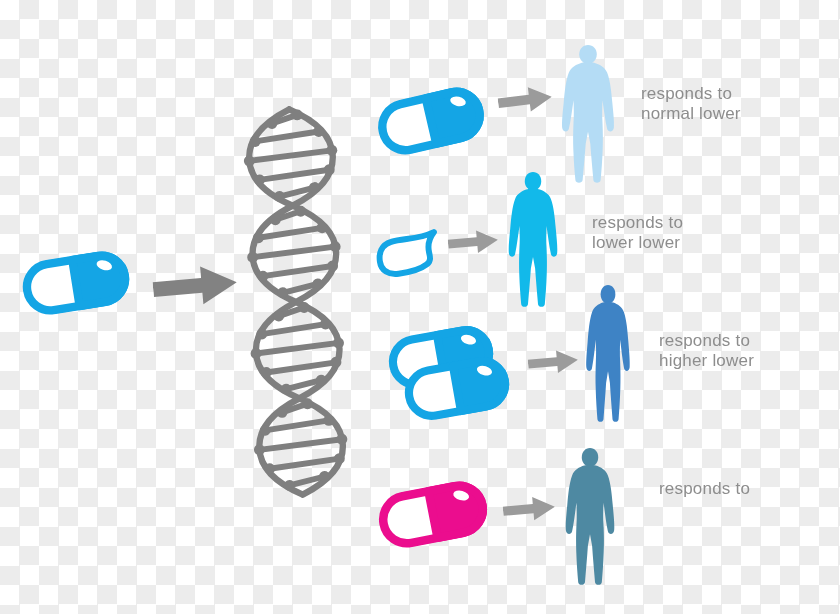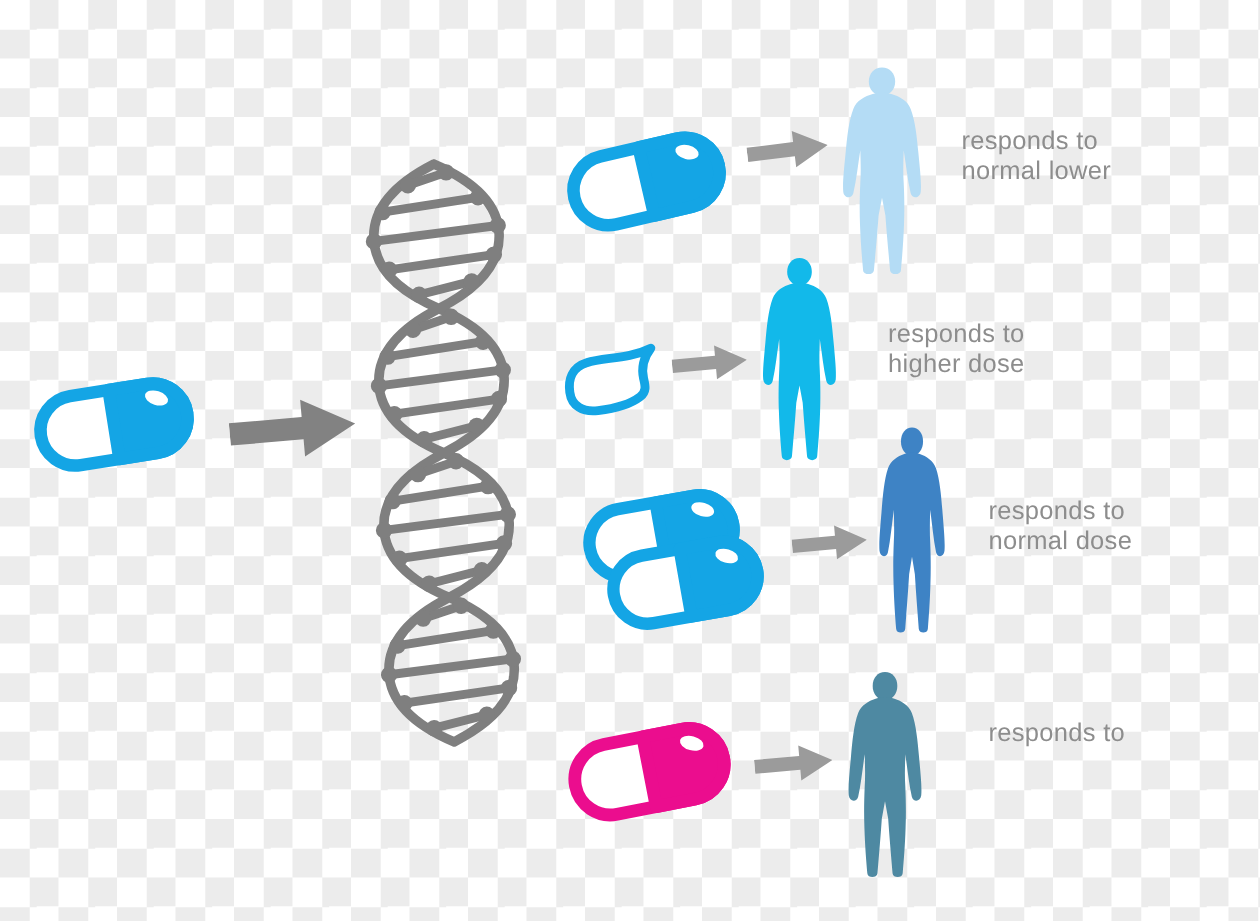--- a/index.html
+++ b/index.html
@@ -135,21 +135,21 @@
 </svg>
 <svg class="abs" style="left:448px;top:227px;width:50px;height:30px;transform:rotate(-5deg);" viewBox="0 0 62 34">
   <polygon class="arrow-fill" points="0,11.5 36,11.5 36,3 62,17 36,31 36,22.5 0,22.5"></polygon>
 </svg>
 <svg class="abs person-cyan" style="left:504px;top:171px;width:58px;height:140px;" viewBox="0 0 60 145" preserveAspectRatio="none">
   <path d="M30 1 C25 1 21.5 5 21.5 10.5 C21.5 16 25 20 30 20 C35 20 38.5 16 38.5 10.5 C38.5 5 35 1 30 1 Z"></path>
   <path d="M24 19 C19 20.5 13.5 23.5 11.5 29 C8.5 37 7.5 48 6.5 59 C5.5 70 4.5 79 5 85 C5.4 89.5 10.5 90 11.5 86 C13.5 77 14.5 67 16 57 C16.2 64 16.5 72 16 79 C15.5 90 15.5 99 15.8 107 C16.2 119 17 129 17.8 138 C18 141.5 24.5 141.5 24.8 138 C25.8 126 27 113 27.8 101 L30 89 L32.2 101 C33 113 34.2 126 35.2 138 C35.5 141.5 42 141.5 42.2 138 C43 129 43.8 119 44.2 107 C44.5 99 44.5 90 44 79 C43.5 72 43.8 64 44 57 C45.5 67 46.5 77 48.5 86 C49.5 90 54.6 89.5 55 85 C55.5 79 54.5 70 53.5 59 C52.5 48 51.5 37 48.5 29 C46.5 23.5 41 20.5 36 19 C32 17.8 28 17.8 24 19 Z"></path>
 </svg>
 <div class="label" style="left:592px;top:213px;">
   <div>responds to</div>
-  <div>higher dose</div>
+  <div>lower lower</div>
 </div>
 
 <svg class="abs" style="left:388px;top:330px;width:106px;height:55px;transform:rotate(-10deg);" viewBox="0 0 116 60">
   <path class="cap-outline" d="M30 5 H86 A25 25 0 0 1 86 55 H30 A25 25 0 0 1 30 5 Z"></path>
   <path class="cap-half" d="M58 5 H86 A25 25 0 0 1 86 55 H58 Z"></path>
   <ellipse class="cap-shine" cx="91" cy="16" rx="8.5" ry="5" transform="rotate(26 91 16)"></ellipse>
 </svg>
 <svg class="abs" style="left:404px;top:361px;width:106px;height:55px;transform:rotate(-10deg);" viewBox="0 0 116 60">
   <path class="cap-outline" d="M30 5 H86 A25 25 0 0 1 86 55 H30 A25 25 0 0 1 30 5 Z"></path>
   <path class="cap-half" d="M58 5 H86 A25 25 0 0 1 86 55 H58 Z"></path>
@@ -157,21 +157,21 @@
 </svg>
 <svg class="abs" style="left:528px;top:347px;width:50px;height:30px;transform:rotate(-5deg);" viewBox="0 0 62 34">
   <polygon class="arrow-fill" points="0,11.5 36,11.5 36,3 62,17 36,31 36,22.5 0,22.5"></polygon>
 </svg>
 <svg class="abs person-blue" style="left:582px;top:284px;width:52px;height:142px;" viewBox="0 0 60 145" preserveAspectRatio="none">
   <path d="M30 1 C25 1 21.5 5 21.5 10.5 C21.5 16 25 20 30 20 C35 20 38.5 16 38.5 10.5 C38.5 5 35 1 30 1 Z"></path>
   <path d="M24 19 C19 20.5 13.5 23.5 11.5 29 C8.5 37 7.5 48 6.5 59 C5.5 70 4.5 79 5 85 C5.4 89.5 10.5 90 11.5 86 C13.5 77 14.5 67 16 57 C16.2 64 16.5 72 16 79 C15.5 90 15.5 99 15.8 107 C16.2 119 17 129 17.8 138 C18 141.5 24.5 141.5 24.8 138 C25.8 126 27 113 27.8 101 L30 89 L32.2 101 C33 113 34.2 126 35.2 138 C35.5 141.5 42 141.5 42.2 138 C43 129 43.8 119 44.2 107 C44.5 99 44.5 90 44 79 C43.5 72 43.8 64 44 57 C45.5 67 46.5 77 48.5 86 C49.5 90 54.6 89.5 55 85 C55.5 79 54.5 70 53.5 59 C52.5 48 51.5 37 48.5 29 C46.5 23.5 41 20.5 36 19 C32 17.8 28 17.8 24 19 Z"></path>
 </svg>
 <div class="label" style="left:659px;top:331px;">
   <div>responds to</div>
-  <div>normal dose</div>
+  <div>higher lower</div>
 </div>
 
 <svg class="abs pink" style="left:378px;top:486px;width:110px;height:57px;transform:rotate(-11deg);" viewBox="0 0 116 60">
   <path class="cap-outline" d="M30 5 H86 A25 25 0 0 1 86 55 H30 A25 25 0 0 1 30 5 Z"></path>
   <path class="cap-half" d="M58 5 H86 A25 25 0 0 1 86 55 H58 Z"></path>
   <ellipse class="cap-shine" cx="91" cy="16" rx="8.5" ry="5" transform="rotate(26 91 16)"></ellipse>
 </svg>
 <svg class="abs" style="left:503px;top:494px;width:52px;height:30px;transform:rotate(-5deg);" viewBox="0 0 62 34">
   <polygon class="arrow-fill" points="0,11.5 36,11.5 36,3 62,17 36,31 36,22.5 0,22.5"></polygon>
 </svg>

